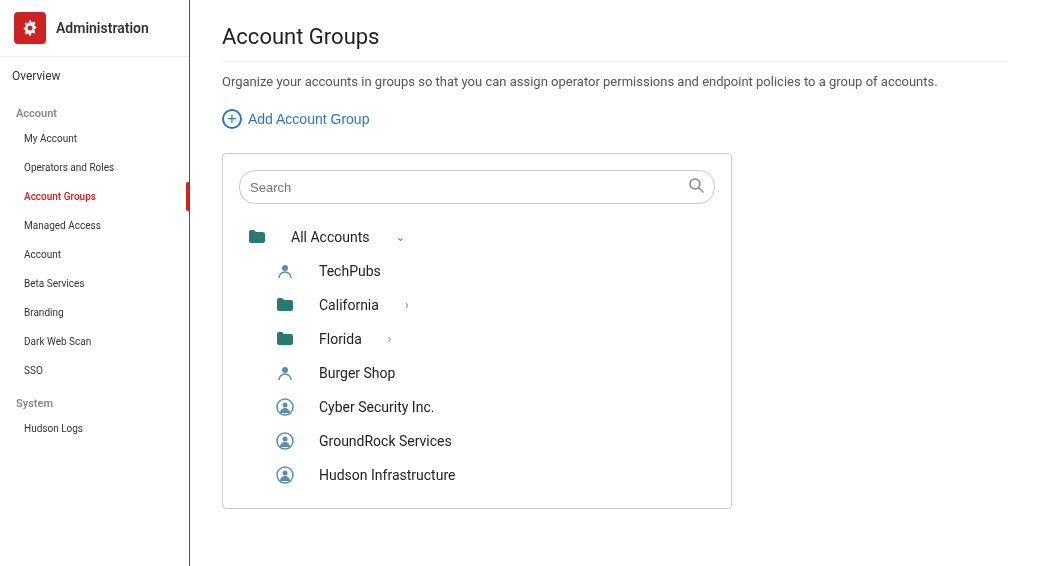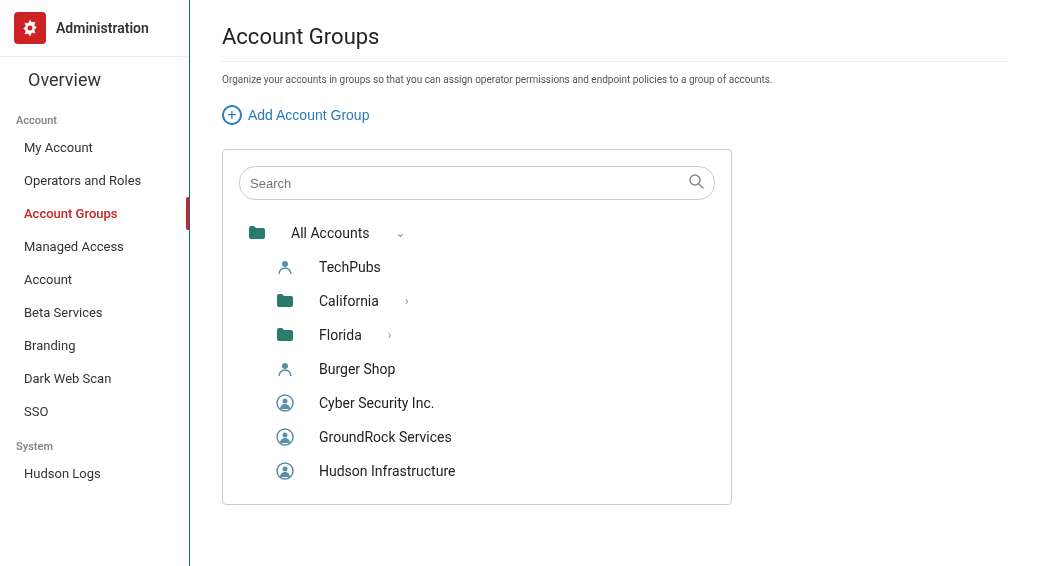--- a/index.html
+++ b/index.html
@@ -34,36 +34,36 @@
       justify-content: center;
       color: white;
       font-size: 16px;
     }
     .sidebar-title {
       font-size: 14px;
       font-weight: 600;
       color: #333;
     }
     .sidebar-overview {
-      padding: 12px 28px;
-      font-size: 18px;
+      padding: 12px 12px;
+      font-size: 12px;
       color: #333;
       cursor: pointer;
     }
     .sidebar-section-label {
       padding: 12px 16px 4px 16px;
       font-size: 11px;
       font-weight: 600;
       color: #888;
       text-transform: none;
       letter-spacing: 0;
     }
     .sidebar-item {
       padding: 9px 16px 9px 24px;
-      font-size: 13px;
+      font-size: 10px;
       color: #333;
       cursor: pointer;
       position: relative;
     }
     .sidebar-item.active {
       color: #cc2222;
       font-weight: 500;
     }
     .sidebar-item.active::after {
       content: '';
@@ -85,21 +85,21 @@
     }
     .page-title {
       font-size: 22px;
       font-weight: 400;
       color: #222;
       margin-bottom: 12px;
       padding-bottom: 12px;
       border-bottom: 1px solid #eee;
     }
     .page-description {
-      font-size: 10px;
+      font-size: 13px;
       color: #555;
       margin-bottom: 20px;
       margin-top: 12px;
     }
     .add-group-btn {
       display: flex;
       align-items: center;
       gap: 6px;
       color: #2a7ab5;
       font-size: 14px;

